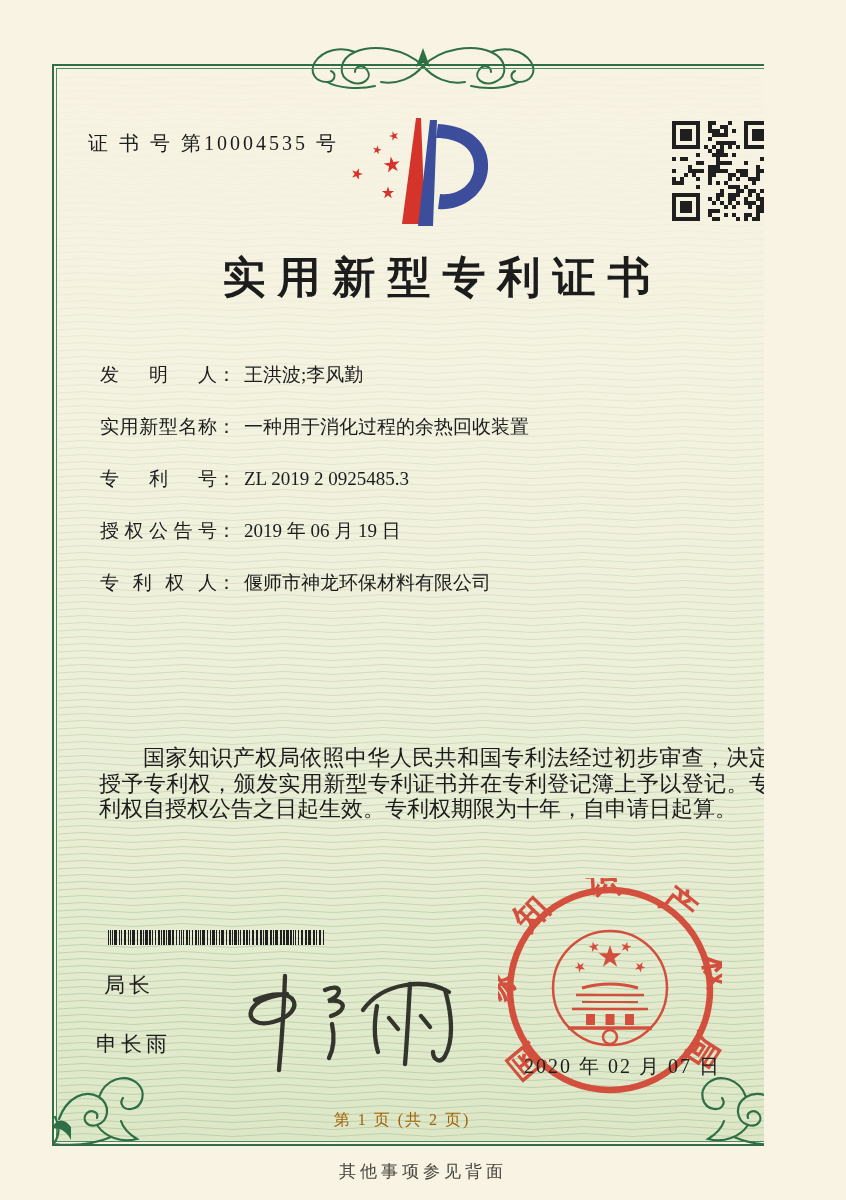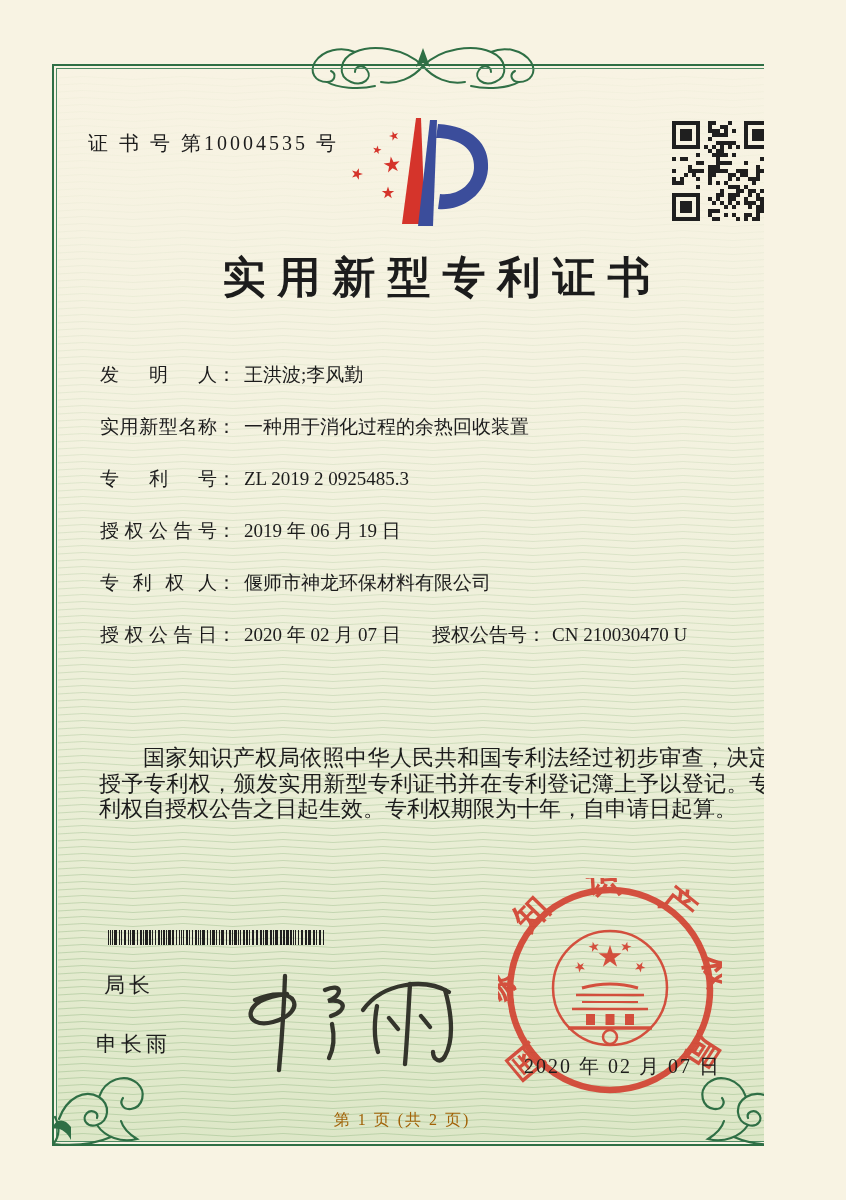--- a/index.html
+++ b/index.html
@@ -569,26 +569,20 @@
     </div>
     <div class="frow">
       <span class="flabel">专利号</span><span class="fcolon">：</span><span class="fvalue">ZL 2019 2 0925485.3</span>
     </div>
     <div class="frow">
       <span class="flabel">授权公告号</span><span class="fcolon">：</span><span class="fvalue">2019 年 06 月 19 日</span>
     </div>
     <div class="frow">
       <span class="flabel">专利权人</span><span class="fcolon">：</span><span class="fvalue">偃师市神龙环保材料有限公司</span>
     </div>
-    <div class="frow">
-      <span class="flabel">授权公告日</span><span class="fcolon">：</span><span class="fvalue">2020 年 02 月 07 日</span>
-      <span class="grant">
-        <span class="flabel">授权公告号</span><span class="fcolon">：</span><span class="fvalue">CN 210030470 U</span>
-      </span>
-    </div>
   </div>
 
   <div class="paras">
     <p>国家知识产权局依照中华人民共和国专利法经过初步审查，决定授予专利权，颁发实用新型专利证书并在专利登记簿上予以登记。专利权自授权公告之日起生效。专利权期限为十年，自申请日起算。</p>
   </div>
 
   <svg id="barcode" width="220" height="15" viewBox="0 0 220 15">
       <rect x="0" y="0" width="1" height="15" fill="#1f1f1f"></rect>
       <rect x="2" y="0" width="1" height="15" fill="#1f1f1f"></rect>
       <rect x="4" y="0" width="1" height="15" fill="#1f1f1f"></rect>
@@ -706,14 +700,15 @@
           <polygon points="-32.6,-27.9 -29.7,-25.1 -26.2,-27.0 -27.9,-23.4 -25.1,-20.6 -29.0,-21.1 -30.8,-17.6 -31.5,-21.5 -35.4,-22.0 -31.9,-23.9"></polygon>
           <polygon points="-17.3,-48.3 -15.2,-44.9 -11.3,-45.9 -13.9,-42.9 -11.8,-39.5 -15.5,-41.0 -18.1,-37.9 -17.8,-41.9 -21.5,-43.4 -17.6,-44.4"></polygon>
           <polygon points="17.3,-48.3 17.6,-44.4 21.5,-43.4 17.8,-41.9 18.1,-37.9 15.5,-41.0 11.8,-39.5 13.9,-42.9 11.3,-45.9 15.2,-44.9"></polygon>
           <polygon points="32.6,-27.9 31.9,-23.9 35.4,-22.0 31.5,-21.5 30.8,-17.6 29.0,-21.1 25.1,-20.6 27.9,-23.4 26.2,-27.0 29.7,-25.1"></polygon>
         </g>
     </g>
   </svg>
   <div class="seal-date">2020 年 02 月 07 日</div>
 
   <div class="page-info">第 1 页 (共 2 页)</div>
+  <div class="back-note">其他事项参见背面</div>
 
 </div>
 
 </body></html>

